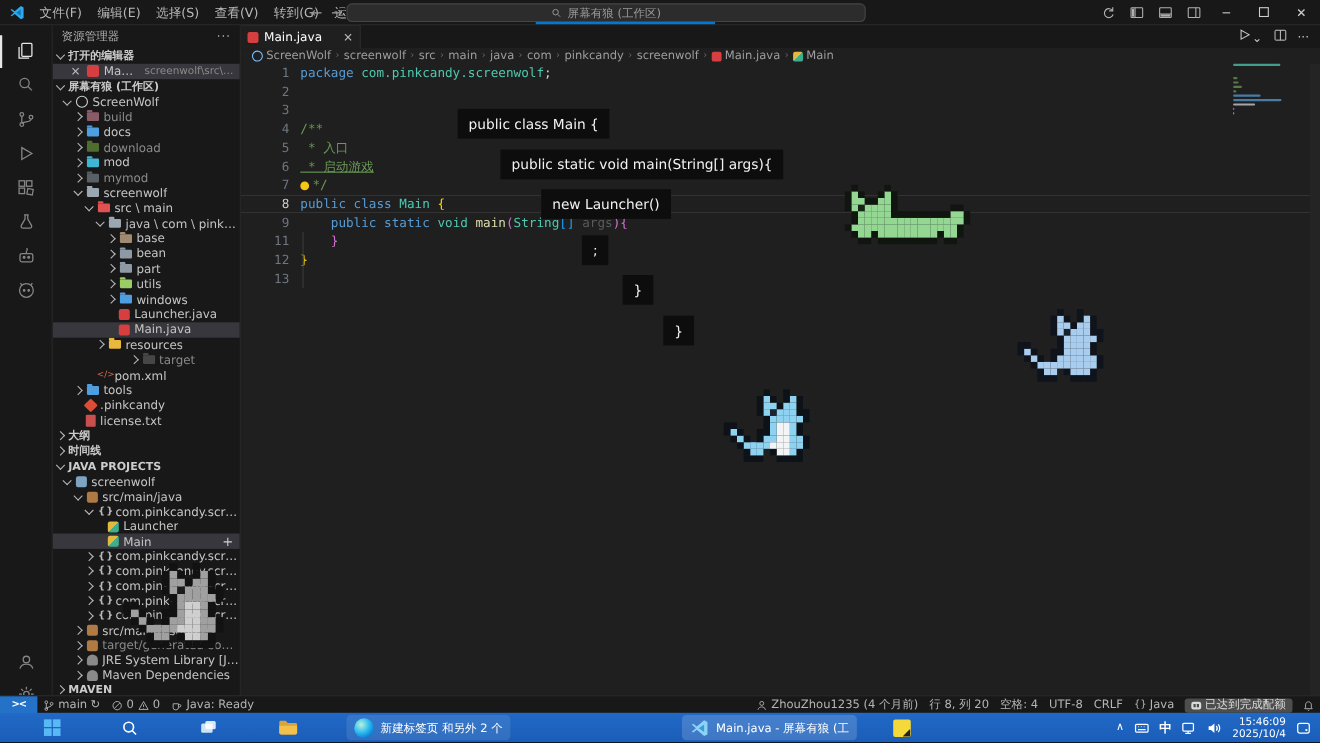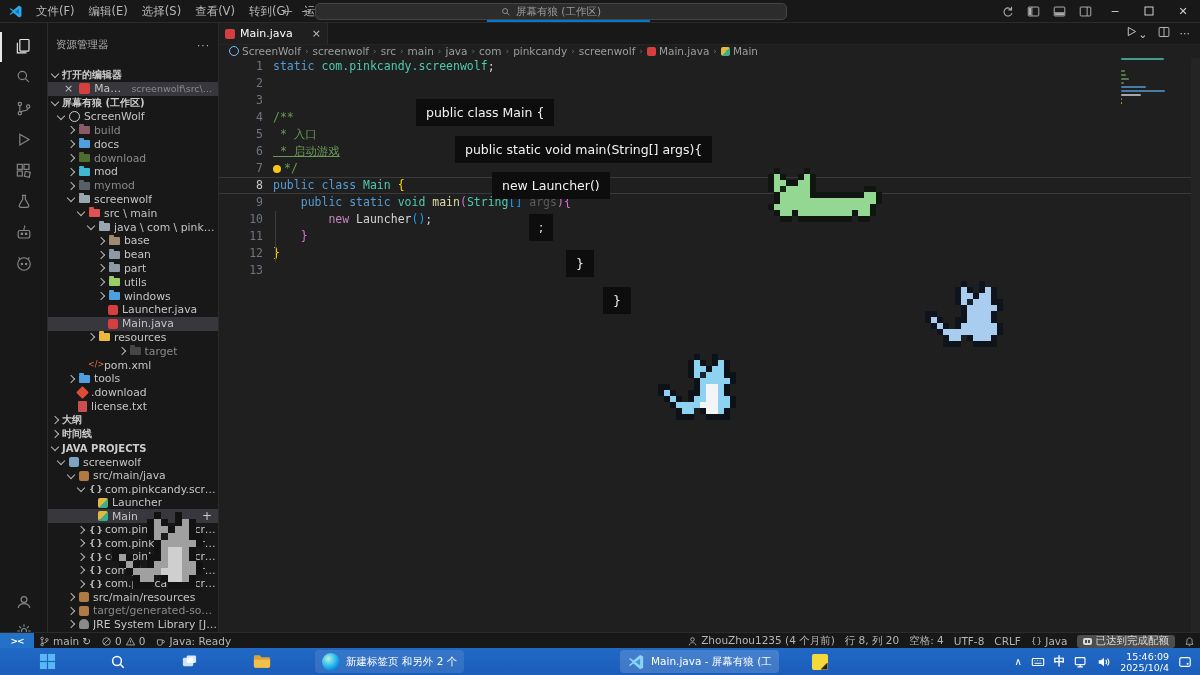--- a/index.html
+++ b/index.html
@@ -18,21 +18,21 @@
   .tbicon{width:26px;height:22px;display:flex;align-items:center;justify-content:center;color:#b0b0b0;}
   .winctl{width:34px;height:22px;display:flex;align-items:center;justify-content:center;color:#cfcfcf;font-size:11px;}
   
   .workbench{position:absolute;left:0;top:22px;width:1200px;height:610px;display:flex;}
   .activitybar{width:47px;background:#181818;border-right:1px solid #2b2b2b;position:relative;flex:none;}
   .abicon{position:absolute;left:0;width:47px;height:30px;display:flex;align-items:center;justify-content:center;color:#868686;}
   .abicon.active{color:#e7e7e7;box-shadow:inset 2px 0 0 #e7e7e7;}
   .abicon svg{width:20px;height:20px;stroke:currentColor;fill:none;stroke-width:1.4;}
   
   .sidebar{width:170px;background:#181818;border-right:1px solid #2b2b2b;font-size:11px;color:#c5c5c5;position:relative;flex:none;overflow:hidden;}
-  .sbtitle{height:22px;display:flex;align-items:center;padding:12px 8px;color:#b0b0b0;font-size:10.5px;}
+  .sbtitle{height:22px;display:flex;align-items:center;padding:0 8px;color:#b0b0b0;font-size:10.5px;}
   .sbtitle .more{margin-left:auto;letter-spacing:1px;color:#bbb;}
   .secthead{height:14px;display:flex;align-items:center;gap:3px;font-weight:bold;font-size:10px;color:#cccccc;padding-left:4px;white-space:nowrap;}
   .trow{height:13.8px;display:flex;align-items:center;gap:4px;white-space:nowrap;overflow:hidden;font-size:10.8px;}
   .trow.jrow{height:13.5px;}
   .trow.sel{background:#37373d;}
   .trow .lbl{overflow:hidden;text-overflow:ellipsis;}
   .trow .dim{color:#8a8a8a;}
   .chev{flex:none;width:5px;height:5px;border-right:1px solid #b5b5b5;border-bottom:1px solid #b5b5b5;margin-right:1px;}
   .chev.closed{transform:rotate(-45deg);}
   .chev.open{transform:rotate(45deg);margin-top:-2px;}
@@ -341,21 +341,21 @@
             <span class="lbl">pom.xml</span>
           </div>
           <div class="trow" style="padding-left: 20px;">
             <span class="chev closed"></span>
             <span class="fold" style="background: rgb(79, 159, 224);"></span>
             <span class="lbl">tools</span>
           </div>
           <div class="trow" style="padding-left: 20px;">
             <span class="chev none"></span>
             <span style="width: 9px; height: 9px; background: rgb(222, 76, 54); transform: rotate(45deg); flex: 0 0 auto; border-radius: 1px;"></span>
-            <span class="lbl">.download</span>
+            <span class="lbl">.pinkcandy</span>
           </div>
           <div class="trow" style="padding-left: 20px;">
             <span class="chev none"></span>
             <span class="ficon" style="background: rgb(201, 79, 79); width: 9px; height: 11px; border-radius: 1px;"></span>
             <span class="lbl">license.txt</span>
           </div>
         </div>
       <div class="secthead">
         <span class="chev closed"></span>
           <span>大纲</span>
@@ -503,30 +503,29 @@
             <span style="width: 9px; height: 9px; background: rgb(214, 63, 63); border-radius: 2px; display: inline-block;"></span>
             <span>Main.java</span>
           </span>
           <span class="sep">›</span>
           <span style="display: inline-flex; align-items: center; gap: 3px;">
             <span class="clsic" style="width: 9px; height: 9px;"></span>
             <span>Main</span>
           </span>
         </div>
       <div class="codearea" id="code">
-          <div class="cline"><span class="lnum">1</span><span class="ctext"><span style="color: rgb(86, 156, 214);">static </span><span style="color: rgb(78, 201, 176);">com.pinkcandy.screenwolf</span><span style="color: rgb(212, 212, 212);">;</span></span></div>
+          <div class="cline"><span class="lnum">1</span><span class="ctext"><span style="color: rgb(86, 156, 214);">package </span><span style="color: rgb(78, 201, 176);">com.pinkcandy.screenwolf</span><span style="color: rgb(212, 212, 212);">;</span></span></div>
           <div class="cline"><span class="lnum">2</span><span class="ctext"></span></div>
           <div class="cline"><span class="lnum">3</span><span class="ctext"></span></div>
           <div class="cline"><span class="lnum">4</span><span class="ctext"><span style="color: rgb(106, 153, 85);">/**</span></span></div>
           <div class="cline"><span class="lnum">5</span><span class="ctext"><span style="color: rgb(106, 153, 85);"> * 入口</span></span></div>
           <div class="cline"><span class="lnum">6</span><span class="ctext"><span style="color: rgb(106, 153, 85); text-decoration: underline;"> * 启动游戏</span></span></div>
           <div class="cline"><span class="lnum">7</span><span class="ctext"><span class="bulb"></span><span style="color: rgb(106, 153, 85);">*/</span></span></div>
           <div class="cline cur"><span class="lnum">8</span><span class="ctext"><span style="color: rgb(86, 156, 214);">public class </span><span style="color: rgb(78, 201, 176);">Main </span><span style="color: rgb(255, 215, 0);">{</span></span></div>
           <div class="cline"><span class="lnum">9</span><span class="ctext"><span style="color: rgb(212, 212, 212);">    </span><span style="color: rgb(86, 156, 214);">public static </span><span style="color: rgb(78, 201, 176);">void </span><span style="color: rgb(220, 220, 170);">main</span><span style="color: rgb(218, 112, 214);">(</span><span style="color: rgb(78, 201, 176);">String</span><span style="color: rgb(23, 159, 255);">[]</span><span style="color: rgb(212, 212, 212);"> </span><span style="color: rgb(90, 90, 90);">args</span><span style="color: rgb(218, 112, 214);">)</span><span style="color: rgb(218, 112, 214);">{</span></span></div>
-          <div class="cline"><span class="lnum">10</span><span class="ctext"><span style="color: rgb(212, 212, 212);">        </span><span style="color: rgb(197, 134, 192);">new </span><span style="color: rgb(212, 212, 212);">Launcher</span><span style="color: rgb(23, 159, 255);">()</span><span style="color: rgb(212, 212, 212);">;</span></span></div>
           <div class="cline"><span class="lnum">11</span><span class="ctext"><span style="color: rgb(212, 212, 212);">    </span><span style="color: rgb(218, 112, 214);">}</span></span></div>
           <div class="cline"><span class="lnum">12</span><span class="ctext"><span style="color: rgb(255, 215, 0);">}</span></span></div>
           <div class="cline"><span class="lnum">13</span><span class="ctext"></span></div>
           <div class="guide" style="left: 56px; top: 153px; height: 51px;"></div>
         </div>
       <div class="minimap" id="minimap" style="left:902px">
           <div style="width: 42.9px; background: rgb(78, 201, 176);"></div>
           <div style="width: 0px; background: rgb(85, 85, 85);"></div>
           <div style="width: 0px; background: rgb(85, 85, 85);"></div>
           <div style="width: 3.9px; background: rgb(106, 153, 85);"></div>

